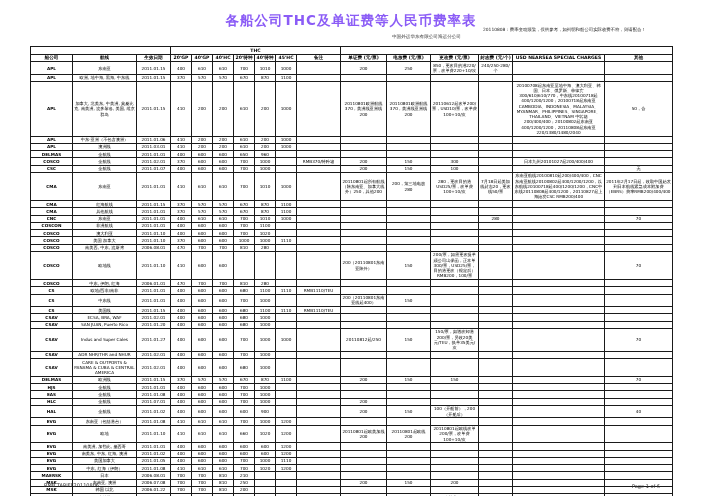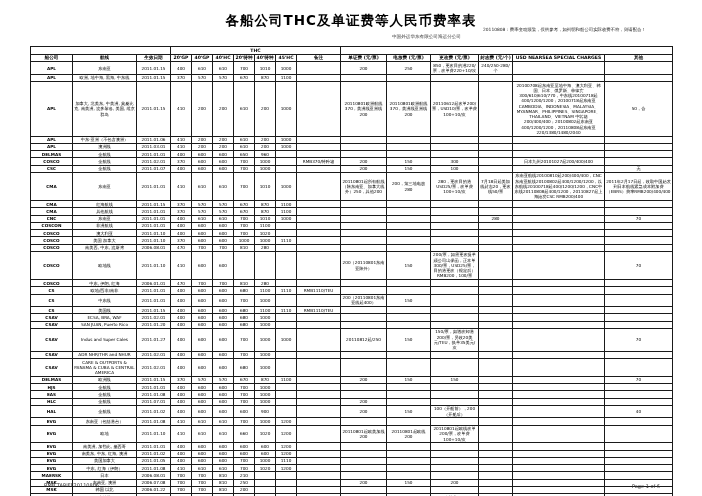--- a/index.html
+++ b/index.html
@@ -3,21 +3,21 @@
 <meta charset="utf-8">
 <style>
   html,body{margin:0;padding:0;background:#e8e8e8;}
   .page{
     position:relative;width:702px;height:496px;background:#ffffff;
     font-family:"DejaVu Sans","Liberation Sans",sans-serif;color:#111;
     overflow:hidden;margin:0 auto;box-shadow:0 0 4px rgba(0,0,0,.3);
   }
   .title{
     position:absolute;top:12px;left:0;right:0;text-align:center;
-    font-size:13.5px;font-weight:bold;letter-spacing:1px;color:#000000;
+    font-size:13.5px;font-weight:bold;letter-spacing:1px;color:#8b5cf6;
   }
   .subtitle{
     position:absolute;top:34px;left:392px;width:115px;
     font-size:4.6px;color:#333;
   }
   .annotation{
     position:absolute;top:27px;left:483px;width:180px;
     font-size:4.4px;line-height:1.35;color:#222;
   }
   .tariff-wrap{position:absolute;left:30px;top:46px;width:642px;}

